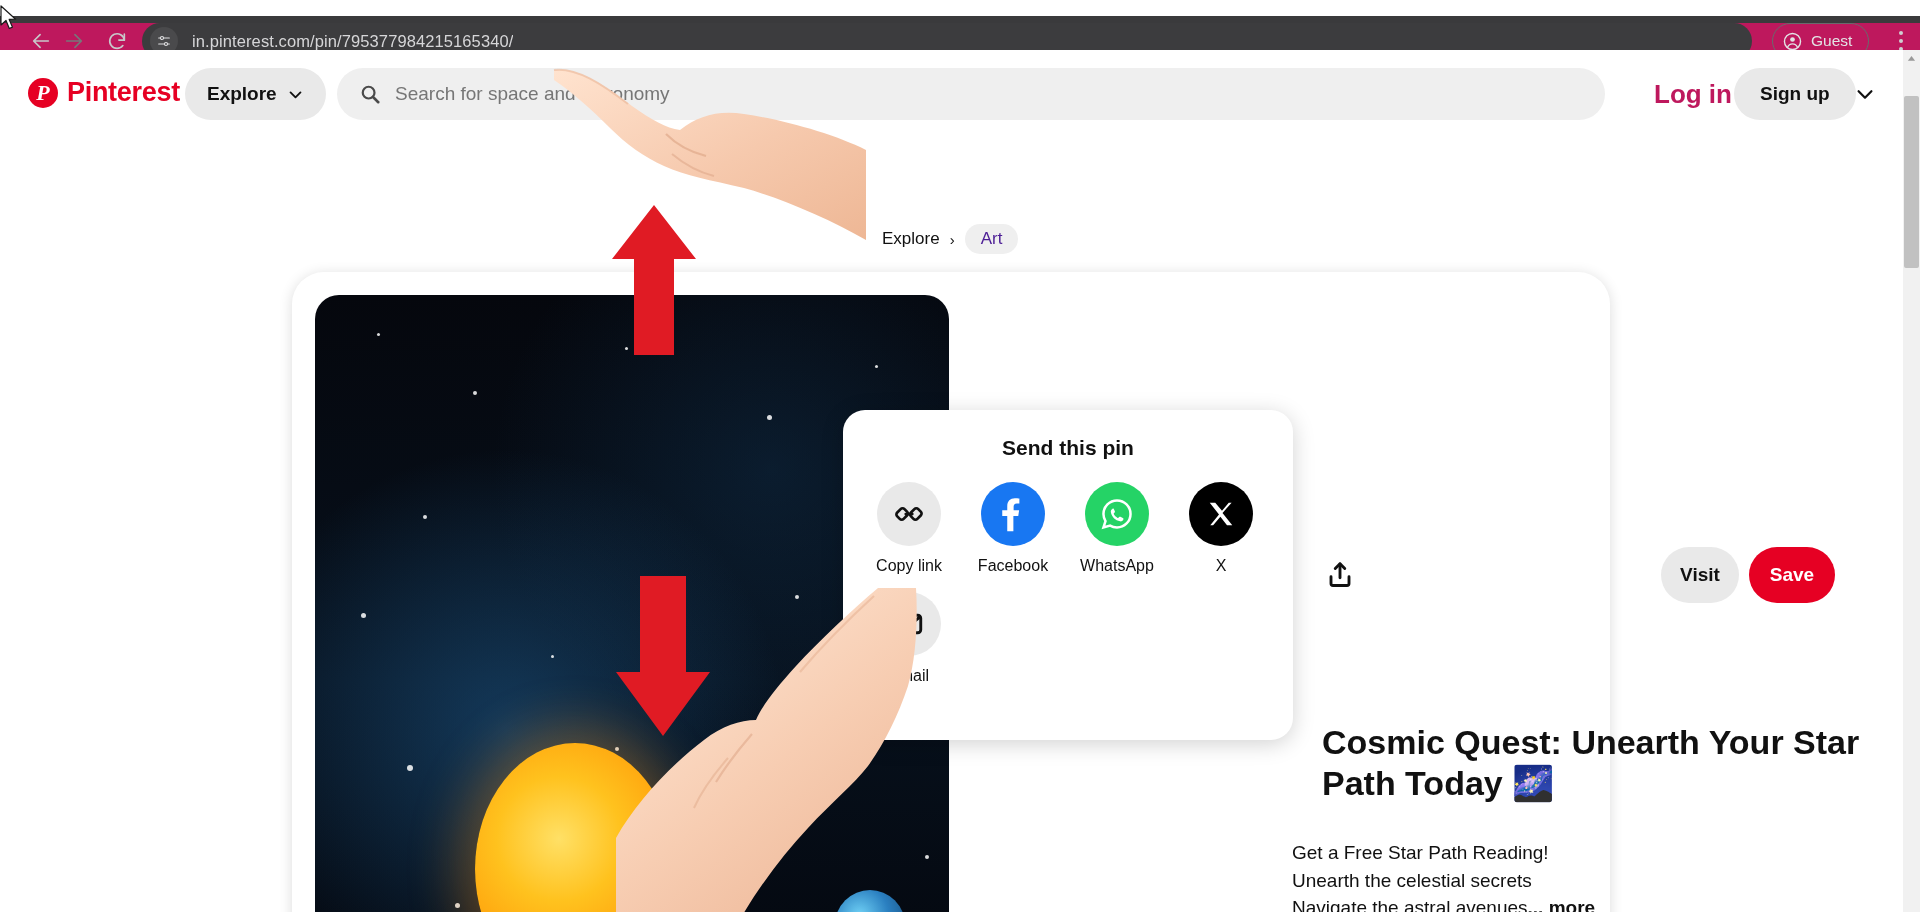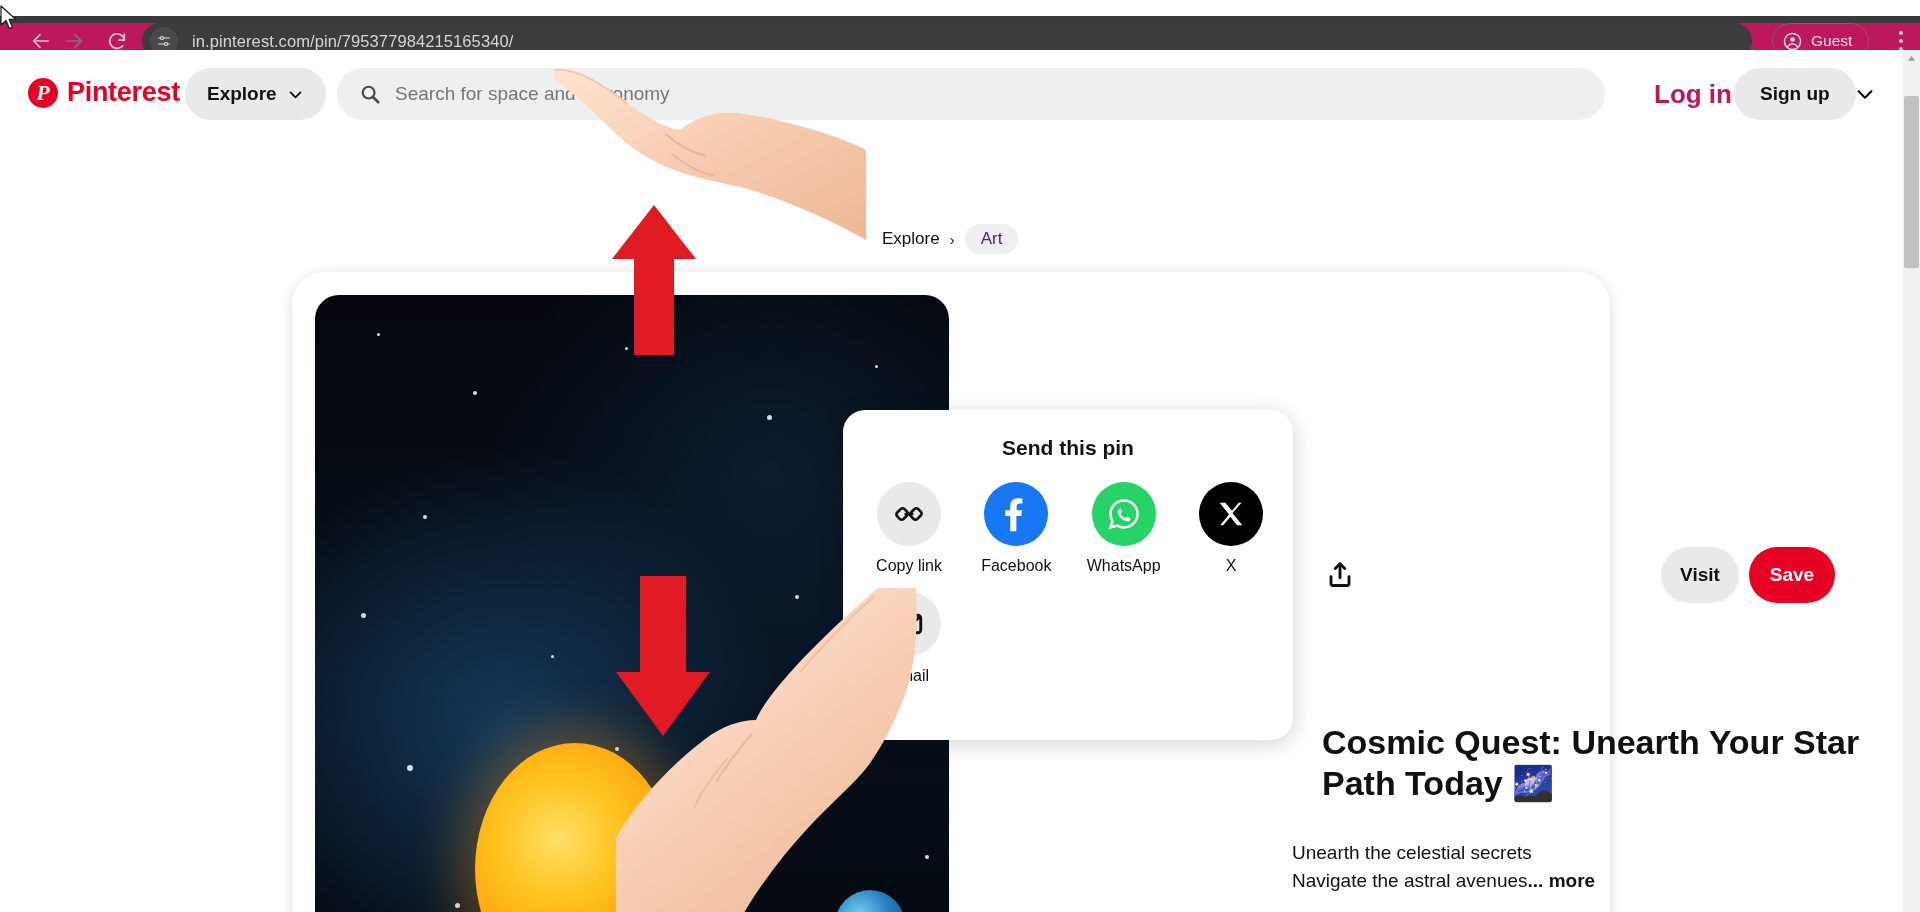--- a/index.html
+++ b/index.html
@@ -243,21 +243,21 @@
     box-shadow: 0 4px 22px rgba(0,0,0,.18);
     z-index: 25;
     margin-top: 12px;
   }
   #send-pin-title {
     position: absolute; left: 0; top: 26px; width: 450px;
     text-align: center; font-size: 21px; font-weight: 700; color: #111;
   }
   .share-grid {
     position: absolute; left: 22px; top: 72px; width: 410px;
-    display: flex; gap: 16px; justify-content: space-between;
+    display: flex; gap: 16px;
   }
   .share-grid.row2 { top: 182px; }
   .share-item {
     width: 88px; display: flex; flex-direction: column; align-items: center;
     cursor: pointer;
   }
   .share-circle {
     width: 64px; height: 64px; border-radius: 50%;
     display: flex; align-items: center; justify-content: center;
   }
@@ -421,20 +421,21 @@
       <div id="visit-button">
         <span>Visit</span>
       </div>
       <div id="save-button">
         <span>Save</span>
       </div>
     </div>
 
     <div id="pin-title">Cosmic Quest: Unearth Your Star Path Today 🌌</div>
     <div id="pin-description">
+      <div>Get a Free Star Path Reading!</div>
       <div>Unearth the celestial secrets</div>
       <div>
         <span>Navigate the astral avenues</span><span class="more-link">... more</span>
       </div>
     </div>
 
   </div>
 
   <svg id="arrow-up" viewBox="0 0 84 150">
     <path d="M42 0 L84 54 H62 V150 H22 V54 H0 Z" fill="#e01b24"></path>

